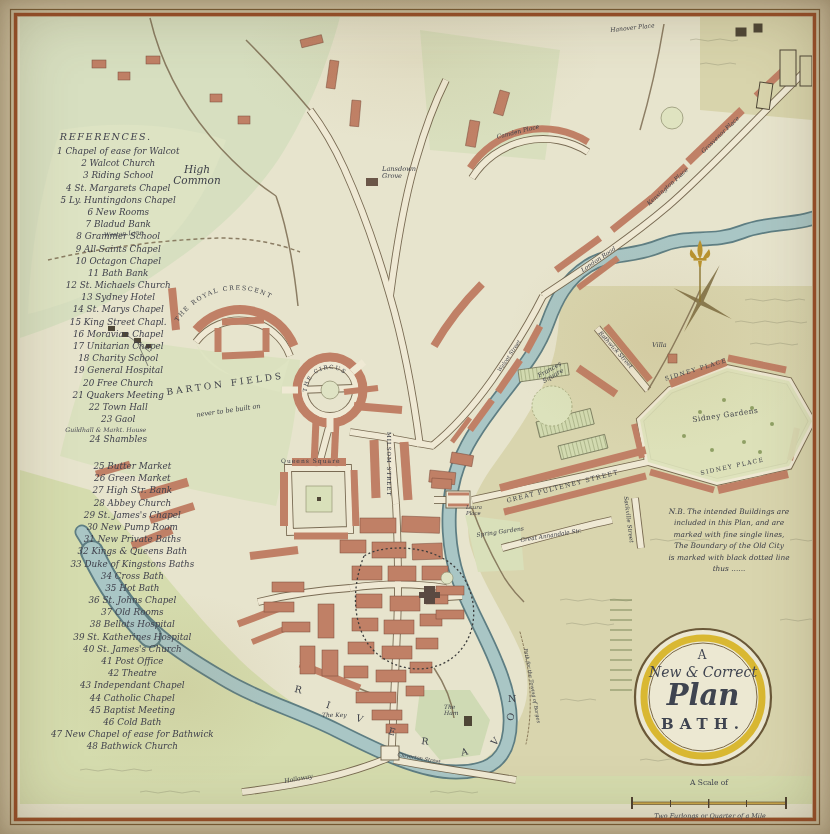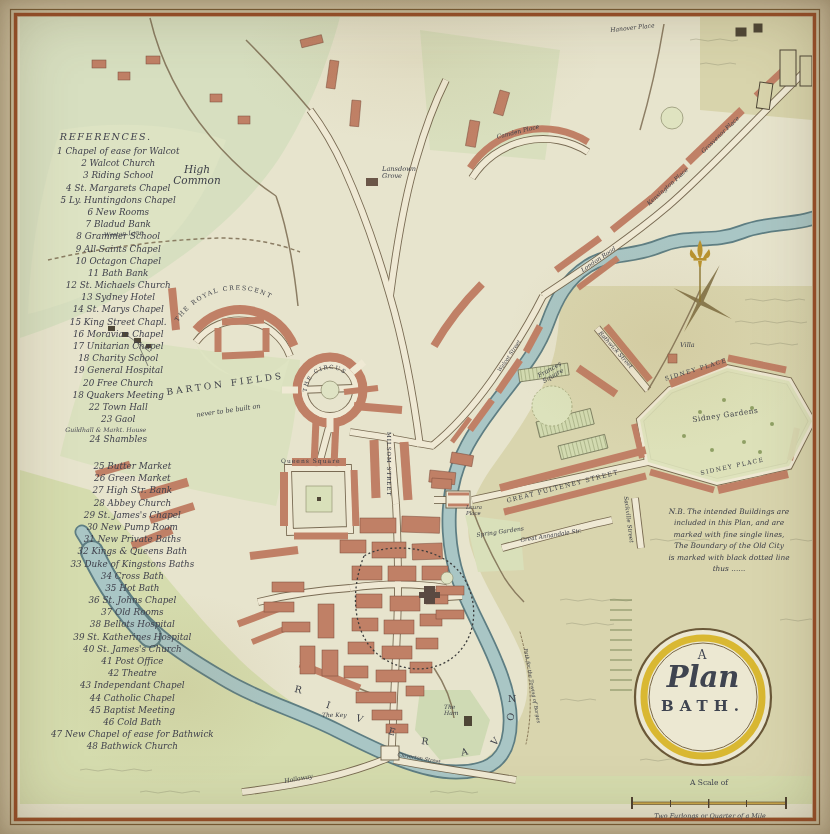--- a/index.html
+++ b/index.html
@@ -376,21 +376,21 @@
   <div class="line">11 Bath Bank</div>
   <div class="line">12 St. Michaels Church</div>
   <div class="line">13 Sydney Hotel</div>
   <div class="line">14 St. Marys Chapel</div>
   <div class="line">15 King Street Chapl.</div>
   <div class="line">16 Moravian Chapel</div>
   <div class="line">17 Unitarian Chapel</div>
   <div class="line">18 Charity School</div>
   <div class="line">19 General Hospital</div>
   <div class="line">20 Free Church</div>
-  <div class="line">18 Quakers Meeting</div>
+  <div class="line">21 Quakers Meeting</div>
   <div class="line">22 Town Hall</div>
   <div class="line">23 Gaol</div>
   <div class="sub">Guildhall &amp; Markt. House</div>
   <div class="line">24 Shambles</div>
 </div>
 
 <div class="refs" style="left:26px;top:461px;">
   <div class="line">25 Butter Market</div>
   <div class="line">26 Green Market</div>
   <div class="line">27 High Str. Bank</div>
@@ -425,21 +425,21 @@
 <div class="lb" style="left:166px;top:388px;font-size:9px;letter-spacing:3px;transform:rotate(-8deg);">BARTON FIELDS</div>
 <div class="lb it" style="left:196px;top:412px;font-size:6.5px;transform:rotate(-8deg);">never to be built on</div>
 <div class="lb" style="left:281px;top:458px;font-size:6px;letter-spacing:1px;">Queens Square</div>
 <div class="lb" style="left:392px;top:432px;font-size:5.6px;letter-spacing:1px;transform:rotate(90deg);">MILSOM STREET</div>
 <div class="lb it" style="left:496px;top:134px;font-size:6px;transform:rotate(-14deg);">Camden Place</div>
 <div class="lb it" style="left:580px;top:268px;font-size:6px;transform:rotate(-34deg);">London Road</div>
 <div class="lb it" style="left:497px;top:370px;font-size:5.4px;transform:rotate(-56deg);">Walcot Street</div>
 <div class="lb it" style="left:700px;top:150px;font-size:6px;transform:rotate(-44deg);">Grosvenor Place</div>
 <div class="lb it" style="left:646px;top:202px;font-size:6px;transform:rotate(-42deg);">Kensington Place</div>
 <div class="lb it" style="left:610px;top:27px;font-size:6px;transform:rotate(-6deg);">Hanover Place</div>
-<div class="lb it" style="left:680px;top:342px;font-size:6.5px;">Villa</div>
+<div class="lb it" style="left:652px;top:342px;font-size:6.5px;">Villa</div>
 <div class="lb it" style="left:602px;top:330px;font-size:5.8px;transform:rotate(48deg);">Bathwick Street</div>
 <div class="lb it ctr" style="left:522px;top:382px;font-size:6.4px;width:60px;transform:rotate(-30deg);">Frances
 Square</div>
 <div class="lb" style="left:664px;top:376px;font-size:6px;letter-spacing:1.4px;transform:rotate(-17deg);">SIDNEY PLACE</div>
 <div class="lb" style="left:692px;top:416px;font-size:7.4px;letter-spacing:.5px;transform:rotate(-8deg);">Sidney Gardens</div>
 <div class="lb" style="left:700px;top:470px;font-size:6px;letter-spacing:1.4px;transform:rotate(-12deg);">SIDNEY PLACE</div>
 <div class="lb" style="left:506px;top:498px;font-size:6.2px;letter-spacing:1.3px;transform:rotate(-14.5deg);">GREAT PULTENEY STREET</div>
 <div class="lb it" style="left:466px;top:505px;font-size:5.4px;">Laura
 Place</div>
 <div class="lb it" style="left:476px;top:532px;font-size:6px;transform:rotate(-8deg);">Spring Gardens</div>
@@ -464,20 +464,21 @@
 
 <div class="lb it ctr" style="left:650px;top:506px;width:158px;font-size:7.4px;line-height:1.55;">N.B. The intended Buildings are
 included in this Plan, and are
 marked with fine single lines,
 The Boundary of the Old City
 is marked with black dotted line
 thus ......</div>
 
 <div class="cart">
   <div class="c-a">A</div>
+  <div class="c-nc">New &amp; Correct</div>
   <div class="c-plan">Plan</div>
   <div class="c-bath">BATH.</div>
 </div>
 
 <div class="scl" style="left:664px;top:778px;width:90px;font-size:7.5px;">A Scale of</div>
 <div class="scl it" style="left:630px;top:812px;width:160px;font-size:6.4px;">Two Furlongs or Quarter of a Mile</div>
 
 <div class="vig"></div>
 </div>
 

